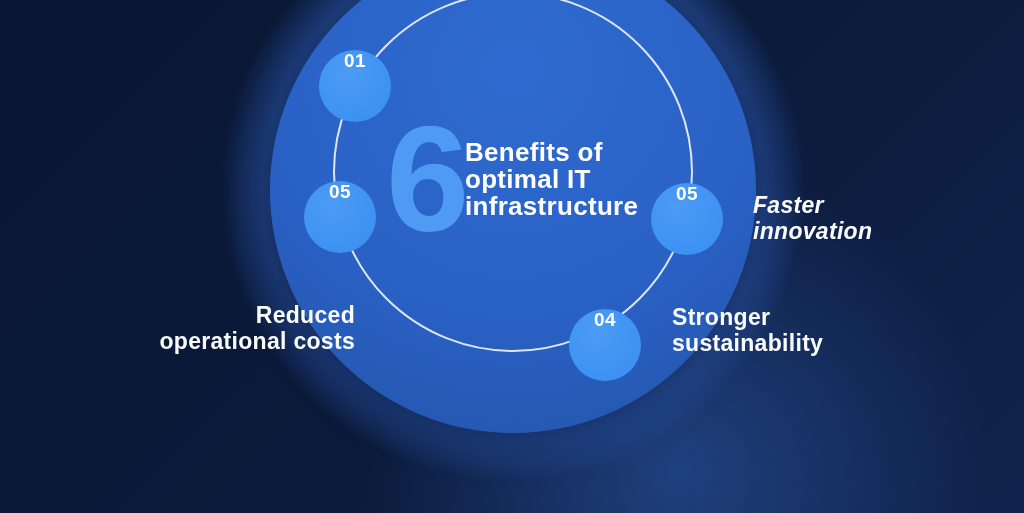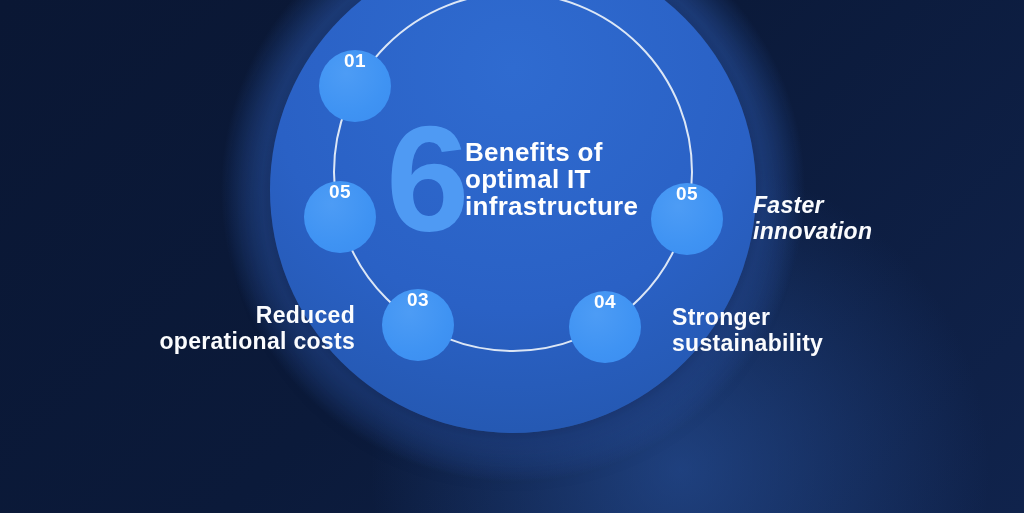--- a/index.html
+++ b/index.html
@@ -50,21 +50,21 @@
     background: radial-gradient(circle at 38% 32%, #4d9cf5 0%, #3f93f3 60%, #3b8df0 100%);
     display: flex; justify-content: center;
     color: #ffffff;
     font-size: 19px;
     font-weight: bold;
     letter-spacing: 0.5px;
   }
   .n1 { left: 319px; top: 50px; }
   .n2 { left: 304px; top: 181px; }
   .n3 { left: 382px; top: 289px; }
-  .n4 { left: 569px; top: 291px; }
+  .n4 { left: 569px; top: 309px; }
   .n5 { left: 651px; top: 183px; }
   .n6 { left: 628px; top: 52px; }
   
   .label {
     position: absolute;
     color: #fbfcfe;
     font-size: 23px;
     line-height: 26px;
     font-weight: bold;
     letter-spacing: 0.3px;
@@ -110,23 +110,20 @@
   <div class="title">Benefits of
 optimal IT
 infrastructure</div>
 
   <div class="node n1">
     <span>01</span>
   </div>
   <div class="node n2">
     <span>05</span>
   </div>
-  <div class="node n3">
-    <span>03</span>
-  </div>
   <div class="node n4">
     <span>04</span>
   </div>
   <div class="node n5">
     <span>05</span>
   </div>
 
   <div class="label l4">Stronger
 sustainability</div>
   <div class="label l3 align-r">Reduced

